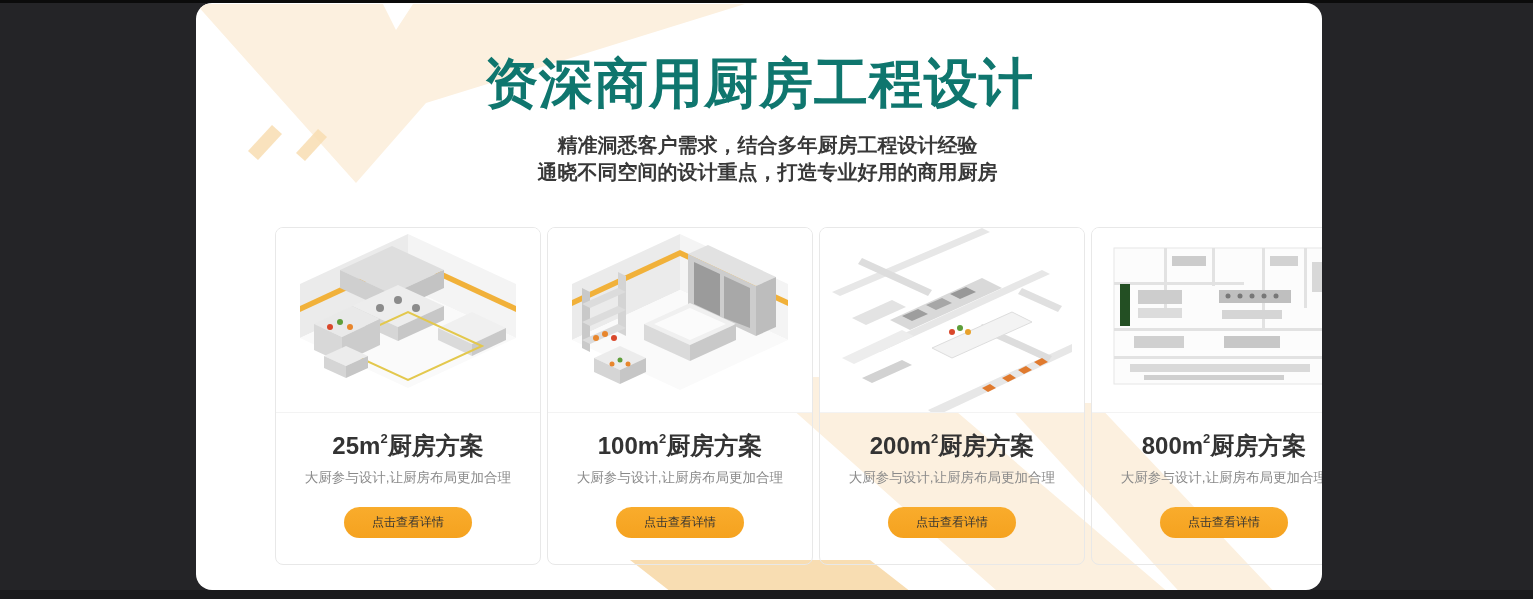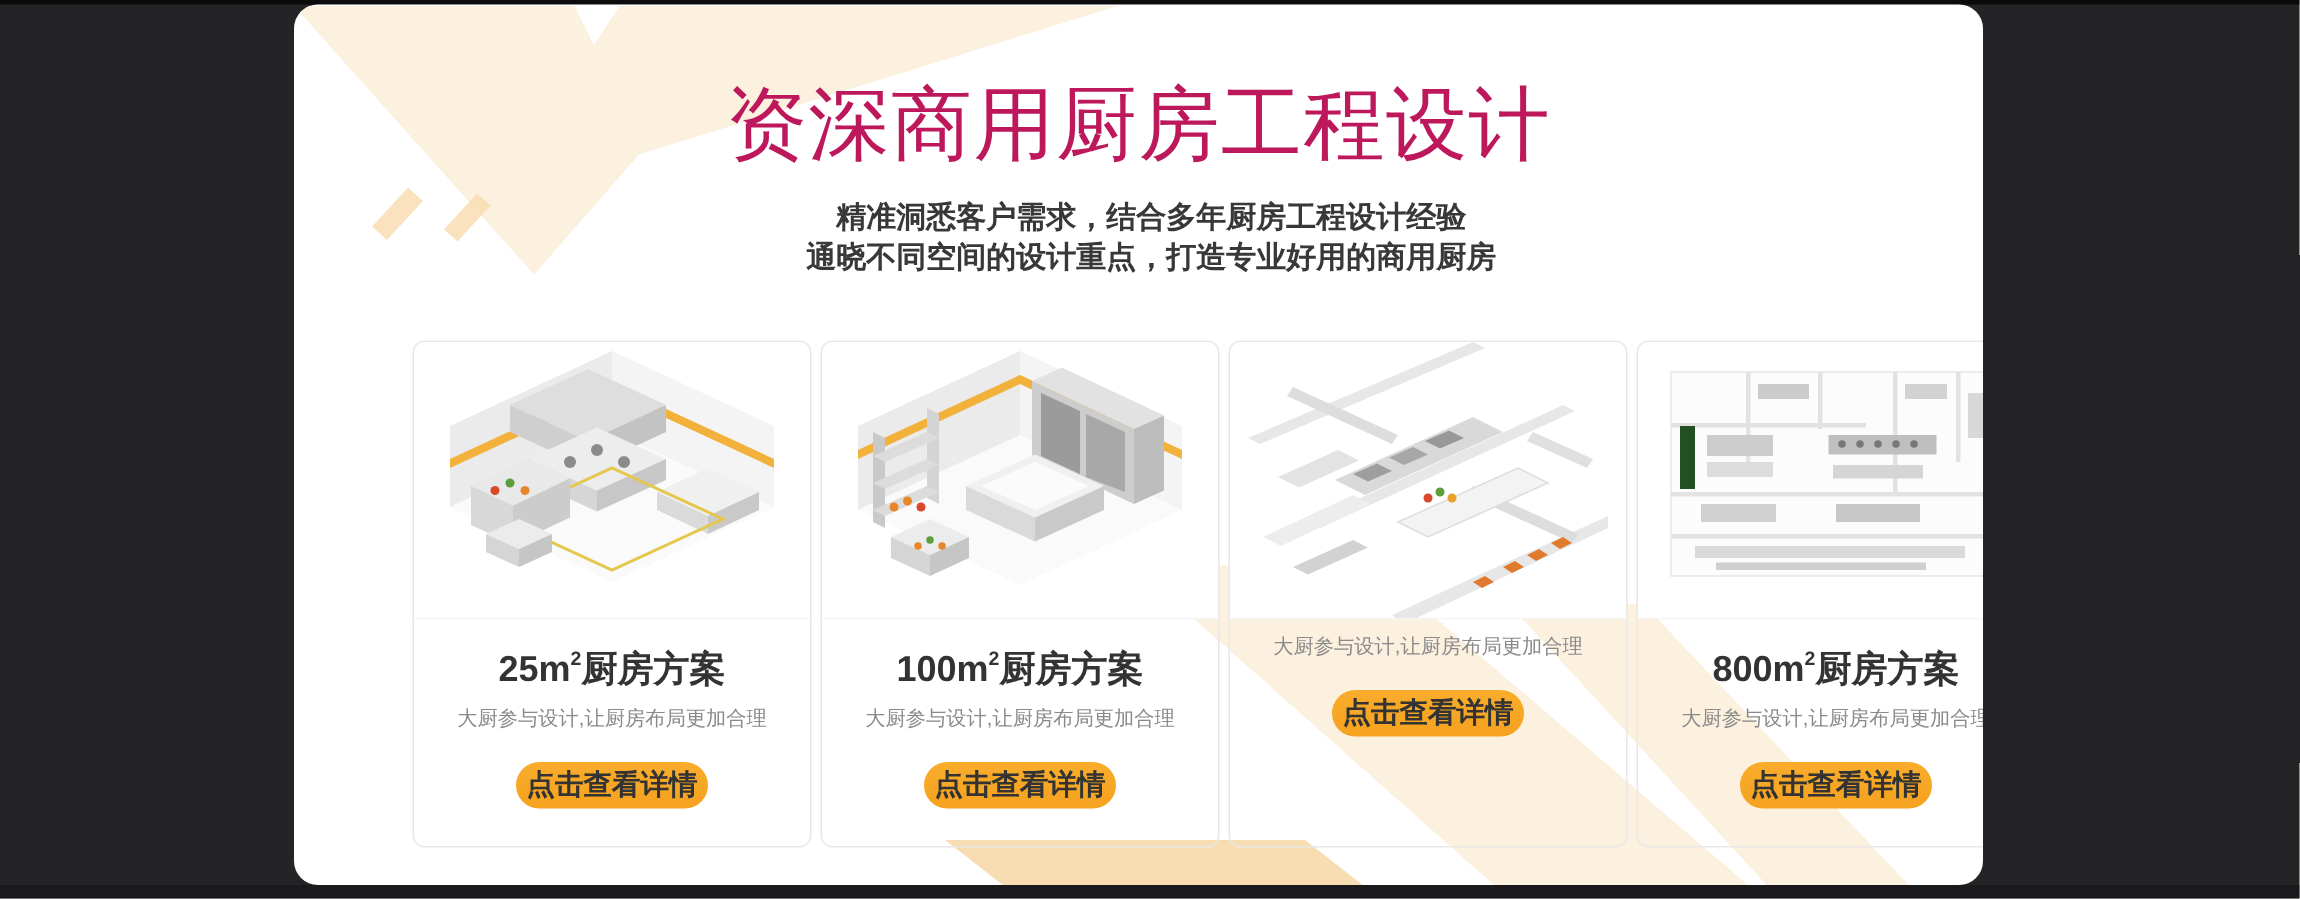--- a/index.html
+++ b/index.html
@@ -13,21 +13,21 @@
 
   .panel {
     position:absolute; left:196px; top:3px; width:1126px; height:587px;
     background:#ffffff; border-radius:16px; overflow:hidden;
   }
   .decor { position:absolute; left:0; top:0; width:1126px; height:587px; z-index:0; pointer-events:none; }
 
   .header { position:absolute; left:0; right:0; top:0; z-index:2; text-align:center; }
   .main-title {
     position:absolute; left:0; right:0; top:50px;
-    font-size:54px; font-weight:400; color:#be185d; letter-spacing:1px; line-height:60px;
+    font-size:54px; font-weight:700; color:#0f766e; letter-spacing:1px; line-height:60px;
   }
   .subtitle { position:absolute; left:17px; right:0; font-size:20px; font-weight:bold; color:#383838; line-height:26px; }
   .subtitle.line1 { top:129px; }
   .subtitle.line2 { top:156px; }
 
   .cards { position:absolute; left:79px; top:224px; display:flex; gap:6px; z-index:1; }
   .card {
     width:266px; height:338px; box-sizing:border-box;
     border:1px solid #e8e8e8; border-radius:8px; background:transparent;
   }
@@ -42,21 +42,21 @@
   }
   .card-title sup { font-size:13px; position:relative; top:-2px; font-weight:800; }
   .card-desc {
     margin-top:8px; text-align:center;
     font-size:13.5px; color:#8a8a8a; line-height:20px; white-space:nowrap;
   }
   .card-btn {
     display:block; margin:19px auto 0; width:128px; height:31px; padding:0;
     border:none; border-radius:16px; cursor:pointer;
     background:linear-gradient(#f9ac2c,#f5a21f);
-    color:#333333; font-size:19px; font-weight:bold; line-height:31px; text-align:center;
+    color:#333333; font-size:12px; font-weight:normal; line-height:31px; text-align:center;
     font-family:"Liberation Sans","DejaVu Sans",sans-serif;
   }
 </style>
 </head>
 <body>
 
 <div class="strip-top"></div>
 <div class="strip-bottom"></div>
 
 <div class="panel">
@@ -179,20 +179,21 @@
           <circle cx="128" cy="100" r="3" fill="#5d9e3a"></circle>
           <circle cx="136" cy="104" r="3" fill="#e8a22c"></circle>
           <polygon points="170,150 178,146 184,150 176,154" fill="#e07a2e"></polygon>
           <polygon points="186,142 194,138 200,142 192,146" fill="#e07a2e"></polygon>
           <polygon points="202,134 210,130 216,134 208,138" fill="#e07a2e"></polygon>
           <polygon points="150,160 158,156 164,160 156,164" fill="#e07a2e"></polygon>
           <polygon points="30,150 70,132 80,137 40,155" fill="#d2d2d2"></polygon>
           <polygon points="190,60 230,78 226,84 186,66" fill="#e0e0e0"></polygon>
         </svg>
       </div>
+      <div class="card-title"><span>200m</span><sup>2</sup><span>厨房方案</span></div>
       <div class="card-desc">
         <div>大厨参与设计,让厨房布局更加合理</div>
       </div>
       <button class="card-btn">点击查看详情</button>
     </div>
 
     <div class="card">
       <div class="card-image">
         <svg viewBox="0 0 240 184">
           <rect width="240" height="184" fill="#ffffff"></rect>

